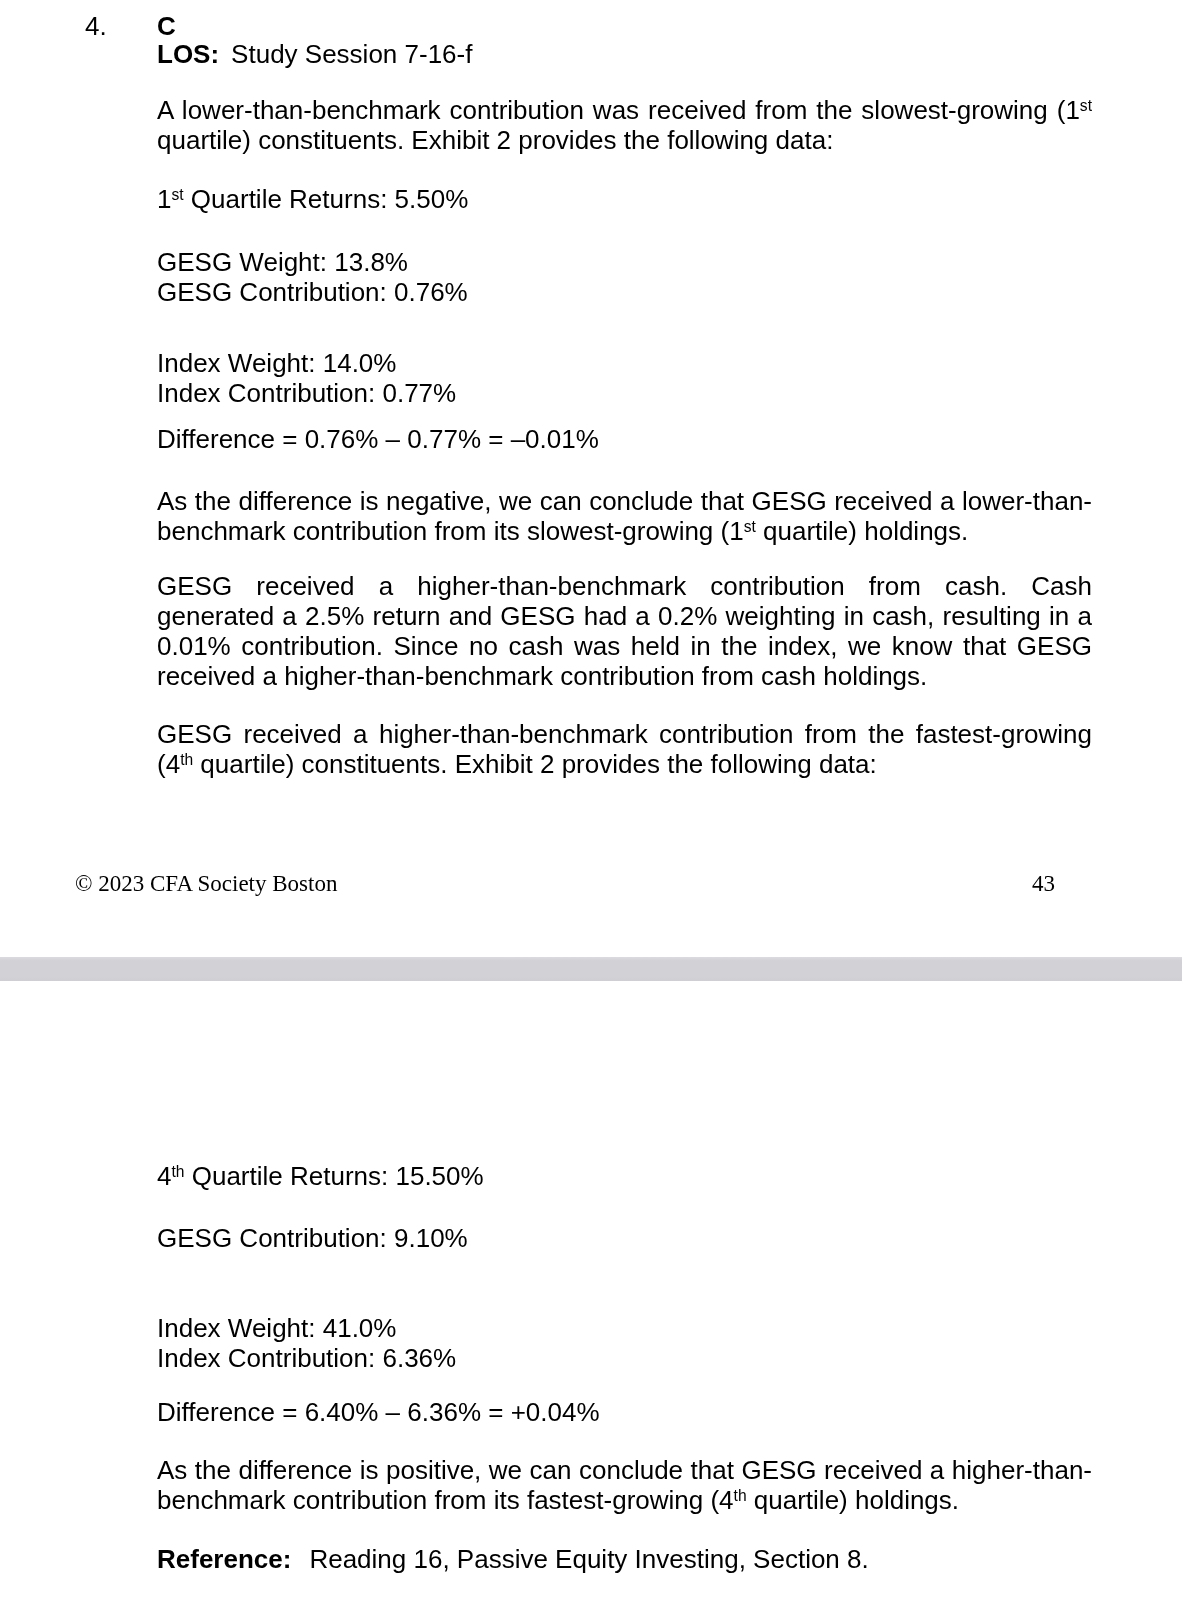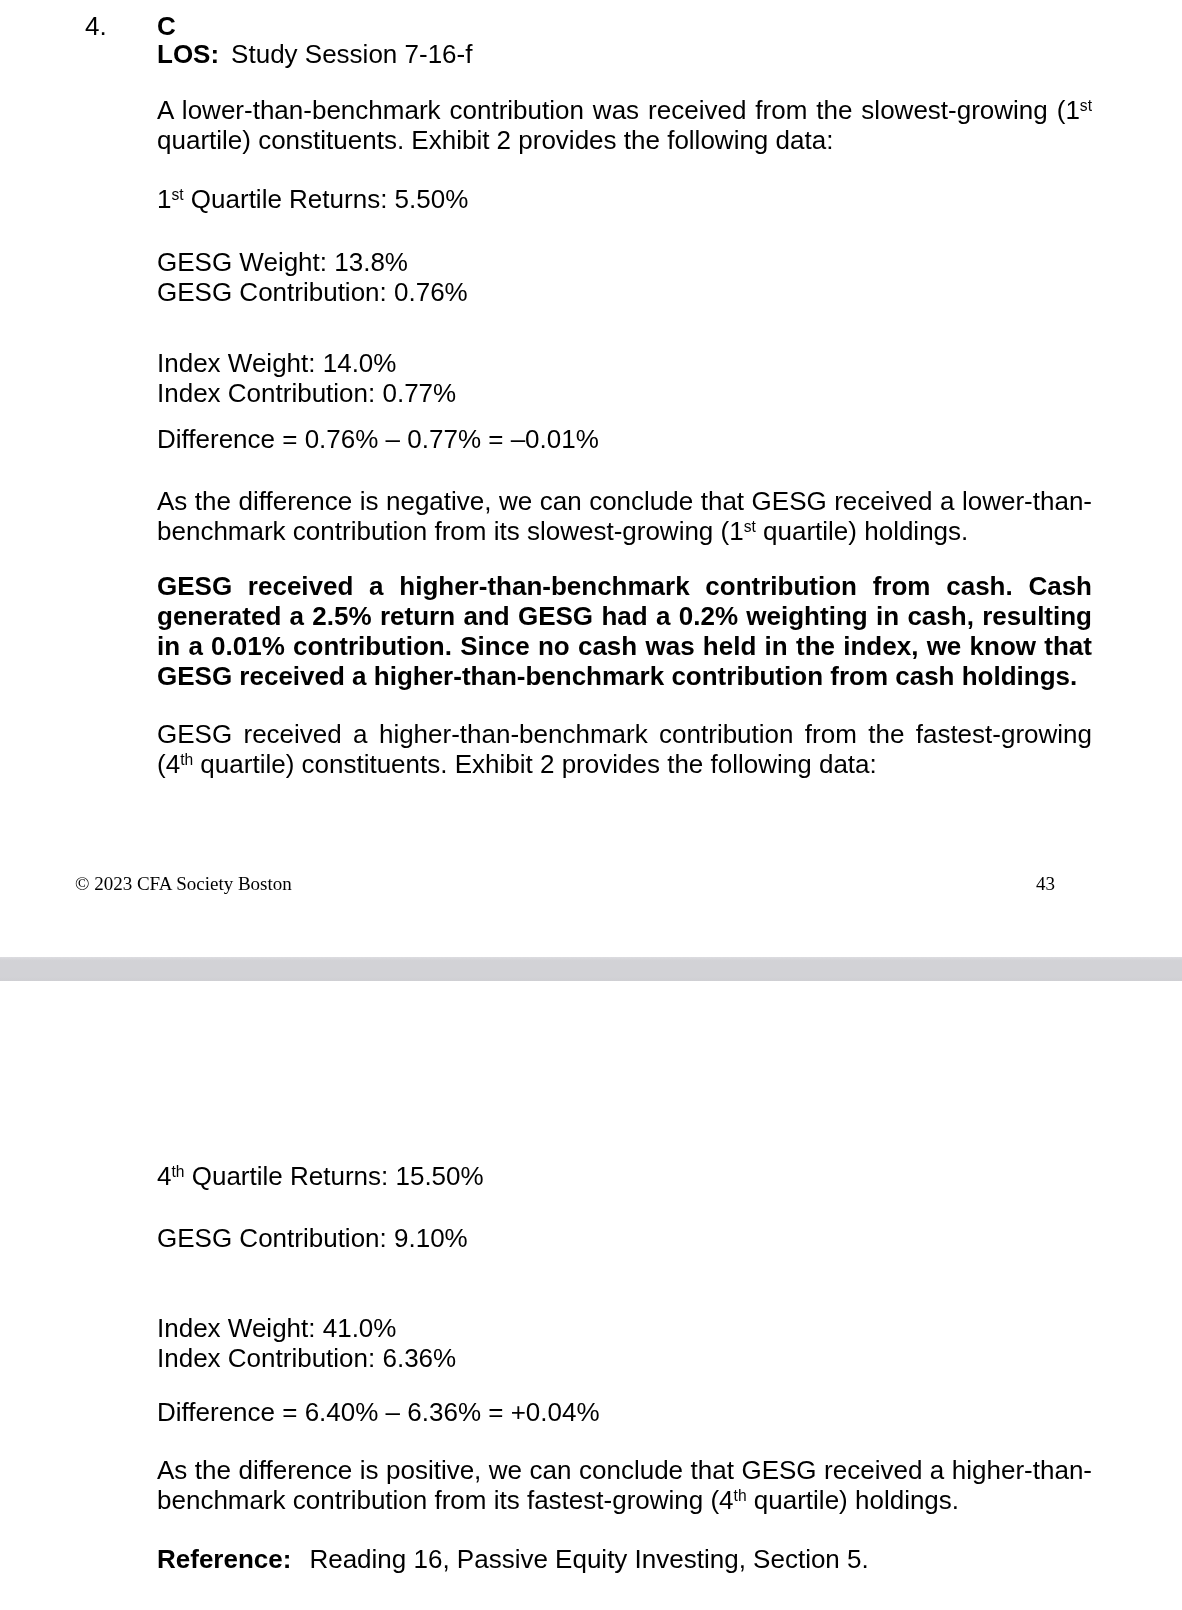--- a/index.html
+++ b/index.html
@@ -45,21 +45,21 @@
     background: linear-gradient(#dcdce0 0%, #d2d2d6 15%, #d2d2d6 82%, #cfcfd3 100%);
   }
   .footer-row {
     position: absolute;
     left: 75px;
     top: 872px;
     width: 980px;
     display: flex;
     justify-content: space-between;
     font-family: "Liberation Serif", "DejaVu Serif", serif;
-    font-size: 19px;
+    font-size: 23px;
     line-height: 24px;
   }
 </style>
 </head>
 <body>
 
 <div class="canvas">
 
   <div>
 
@@ -84,21 +84,21 @@
 
     <div class="abs body-col" style="top:348px;">
       <div>Index Weight: 14.0%</div>
       <div>Index Contribution: 0.77%</div>
     </div>
 
     <div class="abs body-col" style="top:424px;">Difference = 0.76% – 0.77% = –0.01%</div>
 
     <div class="abs body-col justify" style="top:486px;">As the difference is negative, we can conclude that GESG received a lower-than-benchmark contribution from its slowest-growing (1<sup>st</sup> quartile) holdings.</div>
 
-    <div class="abs body-col justify" style="top:571px;font-weight:bold;">GESG received a higher-than-benchmark contribution from cash. Cash generated a 2.5% return and GESG had a 0.2% weighting in cash, resulting in a 0.01% contribution. Since no cash was held in the index, we know that GESG received a higher-than-benchmark contribution from cash holdings.</div>
+    <div class="abs body-col justify" style="top:571px;">GESG received a higher-than-benchmark contribution from cash. Cash generated a 2.5% return and GESG had a 0.2% weighting in cash, resulting in a 0.01% contribution. Since no cash was held in the index, we know that GESG received a higher-than-benchmark contribution from cash holdings.</div>
 
     <div class="abs body-col justify" style="top:719px;">GESG received a higher-than-benchmark contribution from the fastest-growing (4<sup>th</sup> quartile) constituents. Exhibit 2 provides the following data:</div>
 
     <div class="footer-row">
       <span>© 2023 CFA Society Boston</span>
       <span>43</span>
     </div>
   </div>
 
   <div class="page-divider"></div>
@@ -114,17 +114,17 @@
     <div class="abs body-col" style="top:1313px;">
       <div>Index Weight: 41.0%</div>
       <div>Index Contribution: 6.36%</div>
     </div>
 
     <div class="abs body-col" style="top:1397px;">Difference = 6.40% – 6.36% = +0.04%</div>
 
     <div class="abs body-col justify" style="top:1455px;">As the difference is positive, we can conclude that GESG received a higher-than-benchmark contribution from its fastest-growing (4<sup>th</sup> quartile) holdings.</div>
 
     <div class="abs body-col" style="top:1544px;">
-      <span class="bold">Reference:</span><span class="ref-gap">Reading 16, Passive Equity Investing, Section 5.</span>
+      <span class="bold">Reference:</span><span class="ref-gap">Reading 16, Passive Equity Investing, Section 8.</span>
     </div>
   </div>
 
 </div>
 
 </body></html>

